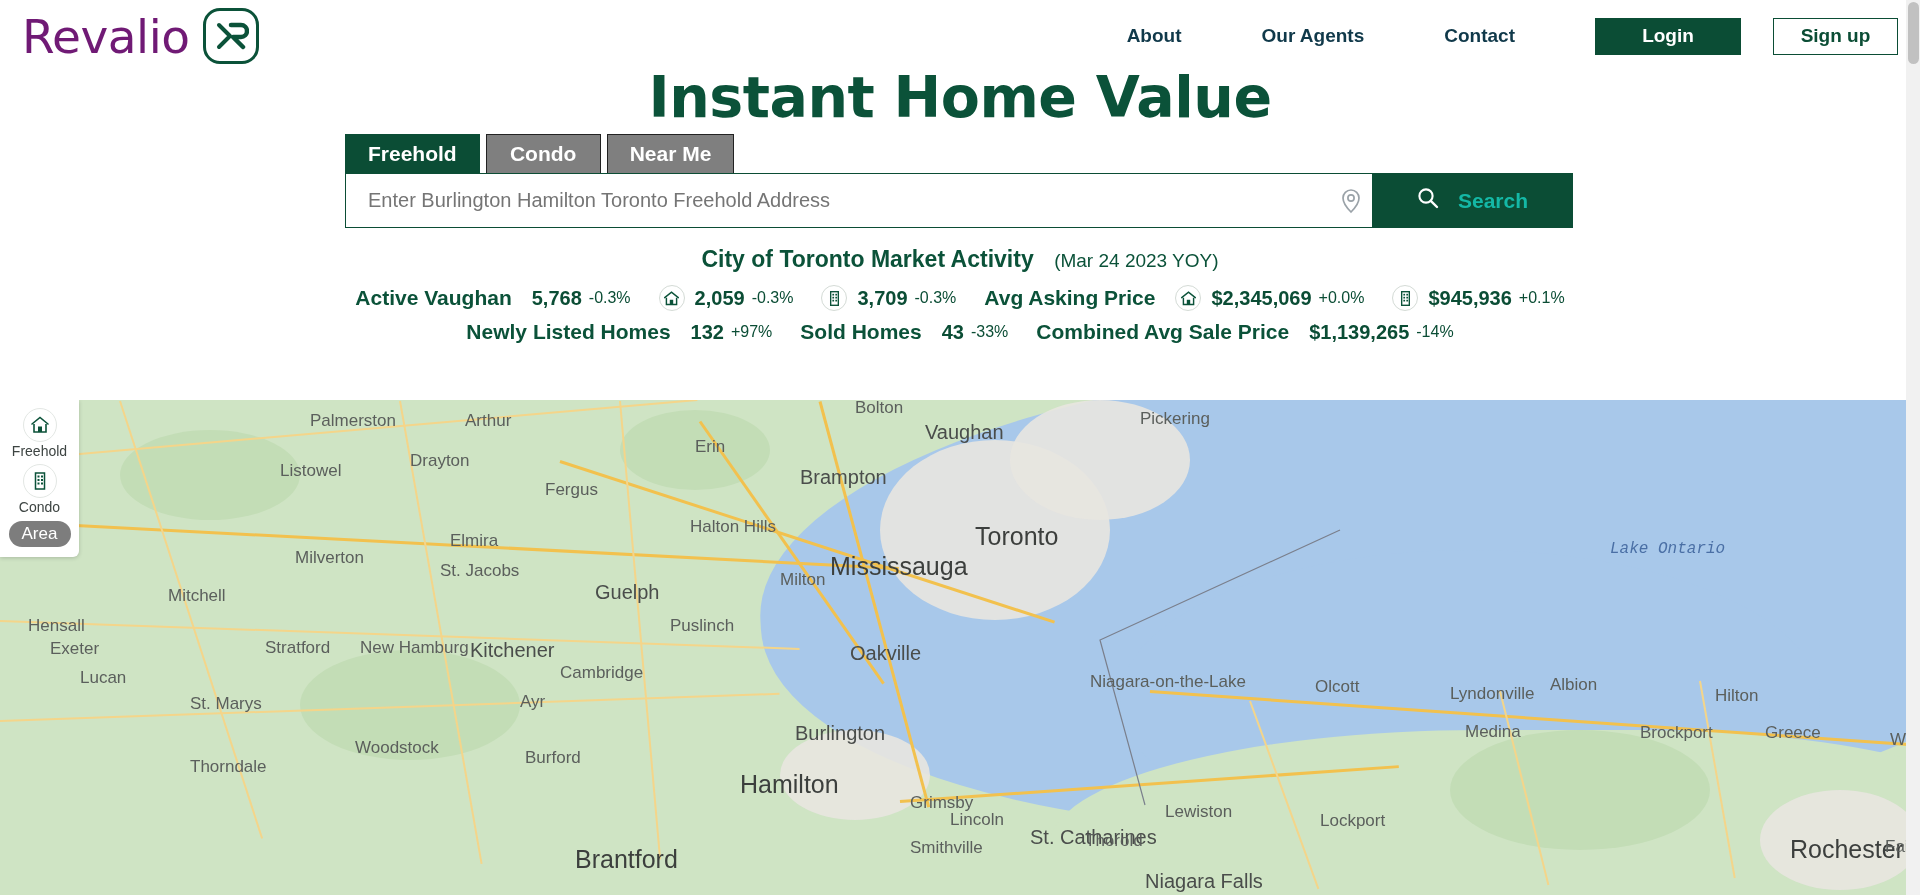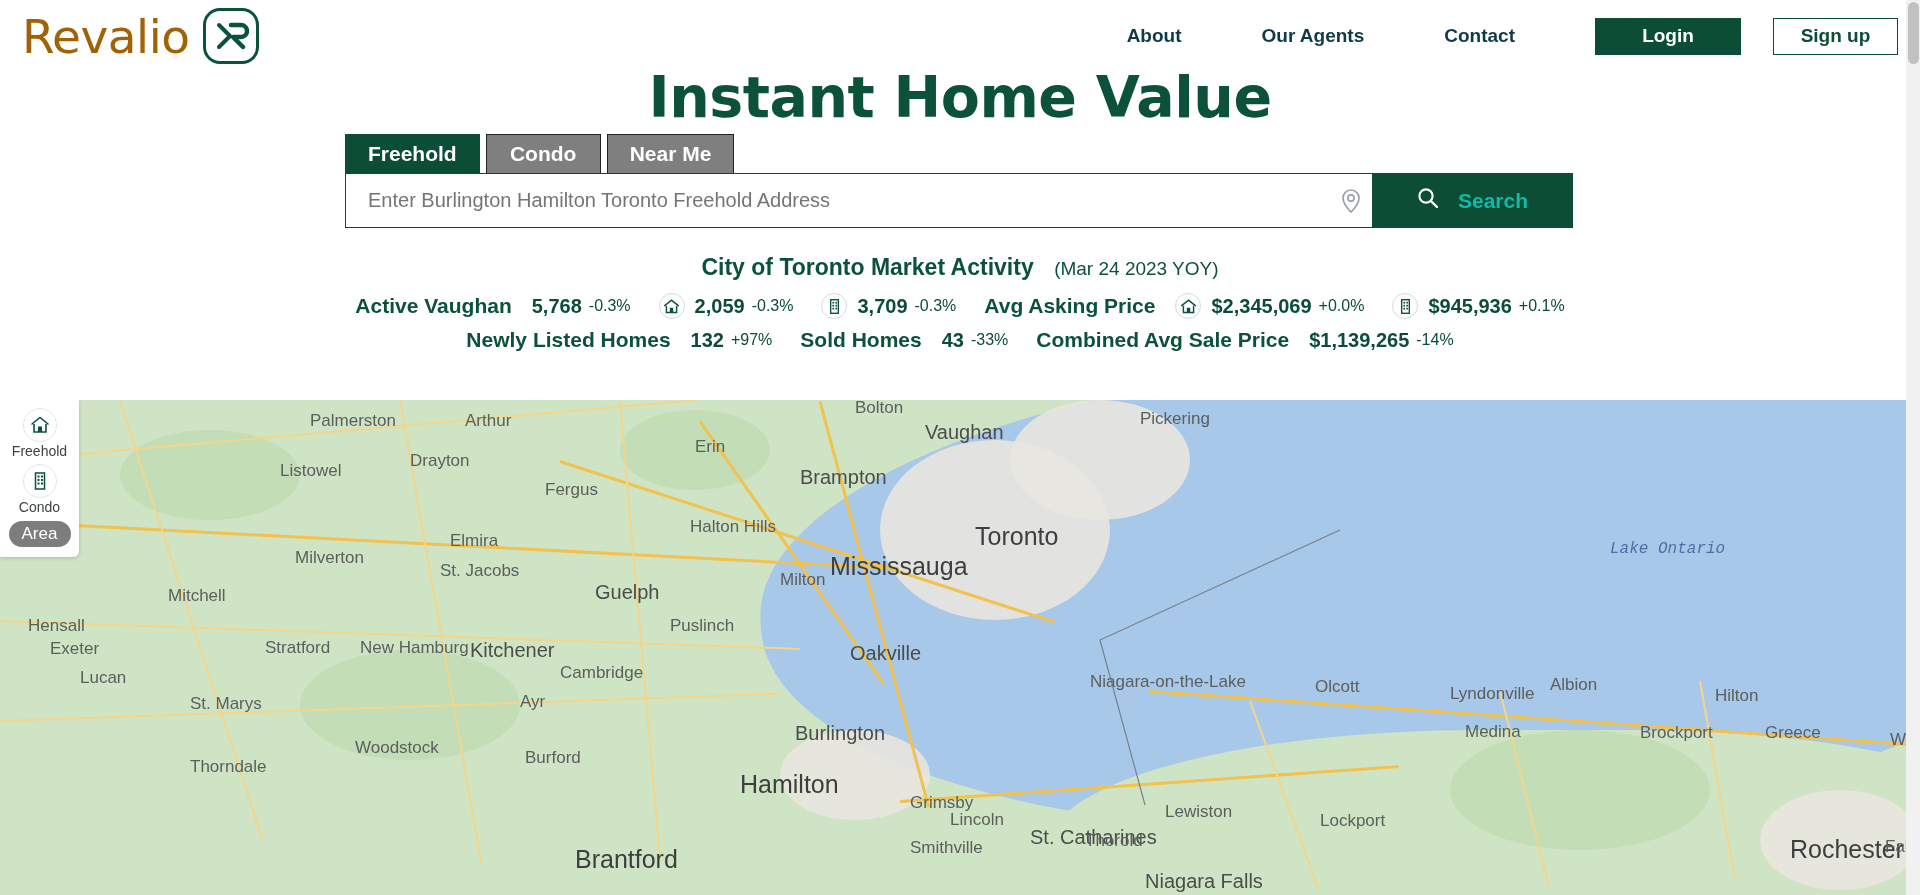--- a/index.html
+++ b/index.html
@@ -18,21 +18,21 @@
     align-items:center;
     padding:0 22px 0 22px;
     background:#fff;
     position:relative;
     z-index:30;
   }
   .logo-wrap { display:flex; align-items:center; gap:14px; }
   .logo-text {
     font-size:47px;
     font-weight:500;
-    color:#a16207;
+    color:#701a75;
     letter-spacing:-0.5px;
     line-height:1;
     font-family:"DejaVu Sans", sans-serif;
   }
   .logo-mark {
     width:56px; height:56px;
     border:3px solid #0b5239;
     border-radius:17px;
     display:flex; align-items:center; justify-content:center;
   }
@@ -136,21 +136,21 @@
     display:flex; align-items:center; justify-content:center;
     gap:18px;
     font-size:21px;
     font-weight:600;
     cursor:pointer;
     border:none;
     font-family:"Liberation Sans", sans-serif;
   }
 
   
-  .stats { margin-top:26px; text-align:center; }
+  .stats { margin-top:18px; text-align:center; }
   .stats-title {
     font-size:23px;
     font-weight:700;
     color:#0b5239;
     display:inline-block;
   }
   .stats-date {
     font-size:19px;
     font-weight:400;
     color:#0b5239;

